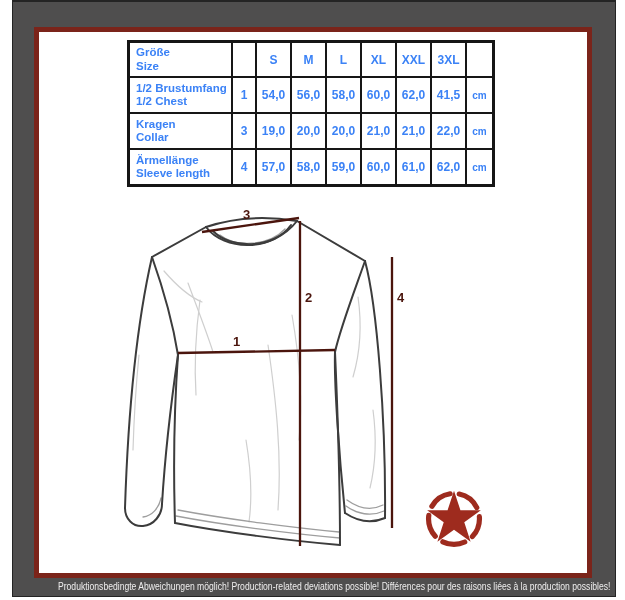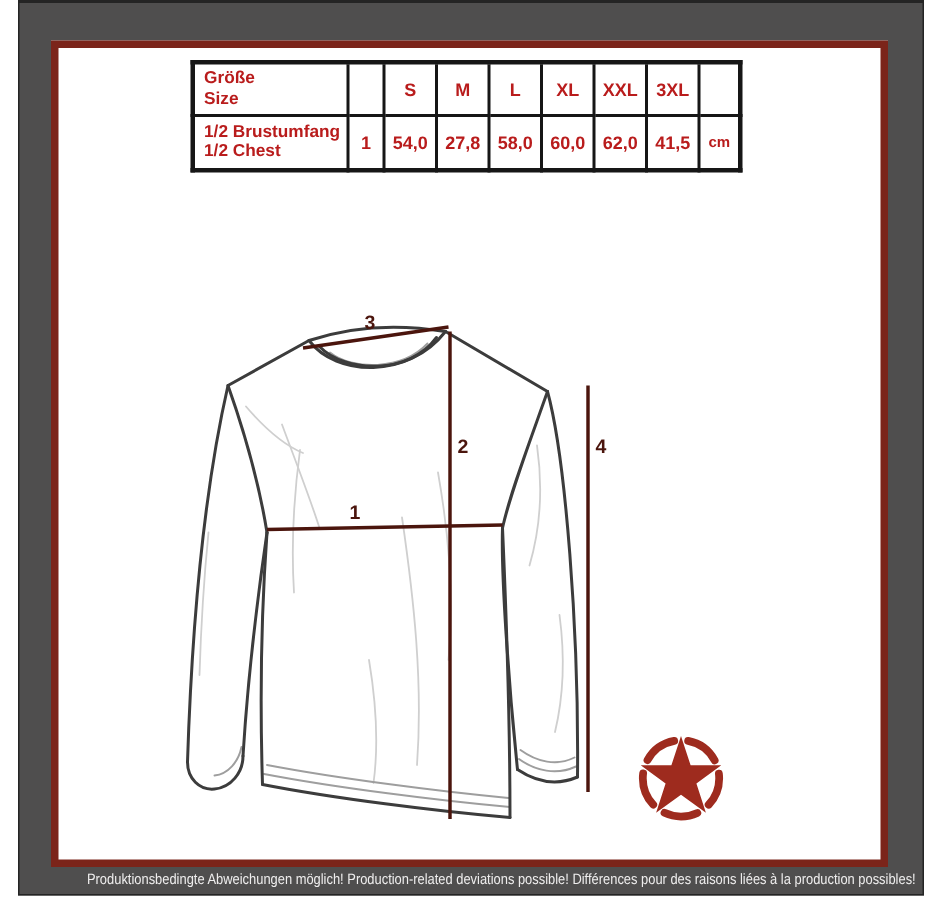--- a/index.html
+++ b/index.html
@@ -17,21 +17,21 @@
     background:#ffffff;border:5px solid #7b241a;box-sizing:border-box;
   }
   .disclaimer{
     position:absolute;left:13px;top:578px;width:603px;height:25px;
     color:#efeeee;font-size:10px;line-height:18px;text-align:center;
     white-space:nowrap;overflow:hidden;
   }
   .disclaimer span{display:inline-block;transform:scaleX(0.86);transform-origin:center;}
   table.size-table{
     position:absolute;left:127px;top:40px;border-collapse:collapse;
-    border:3px solid #161616;background:#fff;color:#b91c1c;
+    border:3px solid #161616;background:#fff;color:#3b82f6;
   }
   .size-table td{border:2px solid #161616;padding:0;font-weight:bold;}
   .size-table .lbl{width:92px;padding:2px 3px 2px 6px;font-size:11.5px;line-height:13.5px;text-align:left;}
   .size-table .lbl div{white-space:nowrap;}
   .size-table .ref{width:22px;text-align:center;font-size:12px;}
   .size-table .val{width:33px;text-align:center;font-size:12px;}
   .size-table .unitc{width:25px;text-align:center;font-size:10px;}
   .size-table tr.hdr td{height:29px;}
   .size-table tr.data td{height:30px;}
   .shirt-svg{position:absolute;left:40px;top:205px;}
@@ -68,25 +68,53 @@
     <td class="val">3XL</td>
     <td class="unitc"></td>
   </tr>
   <tr class="data">
     <td class="lbl">
       <div>1/2 Brustumfang</div>
       <div>1/2 Chest</div>
     </td>
     <td class="ref">1</td>
     <td class="val">54,0</td>
-    <td class="val">27,8</td>
+    <td class="val">56,0</td>
     <td class="val">58,0</td>
     <td class="val">60,0</td>
     <td class="val">62,0</td>
     <td class="val">41,5</td>
+    <td class="unitc">cm</td>
+  </tr>
+  <tr class="data">
+    <td class="lbl">
+      <div>Kragen</div>
+      <div>Collar</div>
+    </td>
+    <td class="ref">3</td>
+    <td class="val">19,0</td>
+    <td class="val">20,0</td>
+    <td class="val">20,0</td>
+    <td class="val">21,0</td>
+    <td class="val">21,0</td>
+    <td class="val">22,0</td>
+    <td class="unitc">cm</td>
+  </tr>
+  <tr class="data">
+    <td class="lbl">
+      <div>Ärmellänge</div>
+      <div>Sleeve length</div>
+    </td>
+    <td class="ref">4</td>
+    <td class="val">57,0</td>
+    <td class="val">58,0</td>
+    <td class="val">59,0</td>
+    <td class="val">60,0</td>
+    <td class="val">61,0</td>
+    <td class="val">62,0</td>
     <td class="unitc">cm</td>
   </tr>
 </tbody>
   </table>
 
 <svg class="shirt-svg" width="420" height="370" viewBox="0 0 420 370">
 
   <g stroke="#cfcfcf" stroke-width="1.2" fill="none" stroke-linecap="round">
     <path d="M148,78 C158,105 167,128 173,147"></path>
     <path d="M160,95 C156,125 154,158 156,190"></path>

